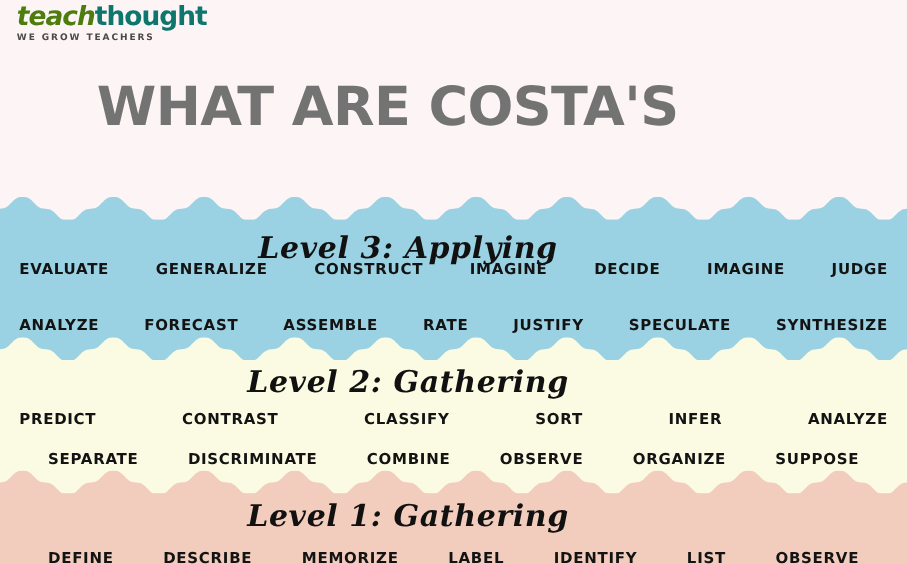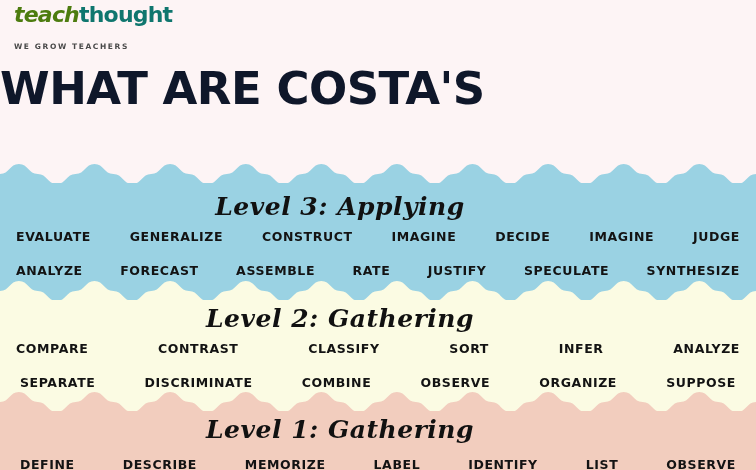--- a/index.html
+++ b/index.html
@@ -37,36 +37,37 @@
     white-space: nowrap;
   }
   .logo-teach { color: #4d7c0f; font-style: italic; }
   .logo-thought { color: #0f766e; }
   .logo-tag {
     font-family: "DejaVu Sans", sans-serif;
     font-size: 7.5px;
     font-weight: bold;
     letter-spacing: 1.6px;
     color: #4a4a4a;
-    margin-top: 17px;
+    margin-top: 1px;
     white-space: nowrap;
   }
 
   
   .title {
     position: absolute;
     left: 0;
     top: 36px;
     width: 646px;
+    text-align: center;
     font-family: "DejaVu Sans", sans-serif;
     font-weight: bold;
     font-size: 45px;
     line-height: 46px;
     letter-spacing: -0.5px;
-    color: #0f172a;
+    color: #737373;
   }
   .title-line { display: block; white-space: nowrap; }
 
   
   .band {
     position: absolute;
     left: 0;
     width: 756px;
     overflow: visible;
   }
@@ -119,25 +120,25 @@
     justify-content: space-between;
     padding: 0 16px;
     box-sizing: border-box;
     font-family: "DejaVu Sans", sans-serif;
     font-weight: bold;
     font-size: 12.5px;
     letter-spacing: 0.6px;
     color: #131313;
     white-space: nowrap;
   }
-  .word-row.inset { padding: 0 20px; align-items: center; }
+  .word-row.inset { padding: 0 40px; align-items: center; }
   .word { display: inline-block; }
 
   
-  #l3-row1 { top: 229px; }
+  #l3-row1 { top: 216px; }
   #l3-row2 { top: 263px; }
   #l3-title { top: 192px; }
 
   
   #l2-title { top: 304px; }
   #l2-row1 { top: 341px; }
   #l2-row2 { top: 375px; }
 
   
   #l1-title { top: 415px; }
@@ -186,21 +187,21 @@
 
   <div class="band band-cream">
     <div class="band-body"></div>
     <svg class="wave" viewBox="0 0 756 20" preserveAspectRatio="none">
       <path d="M0,20 L0,10 C9.45,10 9.45,0 18.9,0 C28.35,0 28.35,10 37.8,10 C47.25,10 47.25,20 56.7,20 C66.15,20 66.15,10 75.6,10 C85.05,10 85.05,0 94.5,0 C103.95,0 103.95,10 113.4,10 C122.85,10 122.85,20 132.3,20 C141.75,20 141.75,10 151.2,10 C160.65,10 160.65,0 170.1,0 C179.55,0 179.55,10 189,10 C198.45,10 198.45,20 207.9,20 C217.35,20 217.35,10 226.8,10 C236.25,10 236.25,0 245.7,0 C255.15,0 255.15,10 264.6,10 C274.05,10 274.05,20 283.5,20 C292.95,20 292.95,10 302.4,10 C311.85,10 311.85,0 321.3,0 C330.75,0 330.75,10 340.2,10 C349.65,10 349.65,20 359.1,20 C368.55,20 368.55,10 378,10 C387.45,10 387.45,0 396.9,0 C406.35,0 406.35,10 415.8,10 C425.25,10 425.25,20 434.7,20 C444.15,20 444.15,10 453.6,10 C463.05,10 463.05,0 472.5,0 C481.95,0 481.95,10 491.4,10 C500.85,10 500.85,20 510.3,20 C519.75,20 519.75,10 529.2,10 C538.65,10 538.65,0 548.1,0 C557.55,0 557.55,10 567,10 C576.45,10 576.45,20 585.9,20 C595.35,20 595.35,10 604.8,10 C614.25,10 614.25,0 623.7,0 C633.15,0 633.15,10 642.6,10 C652.05,10 652.05,20 661.5,20 C670.95,20 670.95,10 680.4,10 C689.85,10 689.85,0 699.3,0 C708.75,0 708.75,10 718.2,10 C727.65,10 727.65,20 737.1,20 C746.55,20 746.55,10 756,10 L756,20 Z" fill="#fbfbe3"></path>
     </svg>
   </div>
 
   <div class="level-title" id="l2-title">Level 2: Gathering</div>
   <div class="word-row" id="l2-row1">
-    <span class="word">COMPARE</span>
+    <span class="word">PREDICT</span>
     <span class="word">CONTRAST</span>
     <span class="word">CLASSIFY</span>
     <span class="word">SORT</span>
     <span class="word">INFER</span>
     <span class="word">ANALYZE</span>
   </div>
   <div class="word-row inset" id="l2-row2">
     <span class="word">SEPARATE</span>
     <span class="word">DISCRIMINATE</span>
     <span class="word">COMBINE</span>

